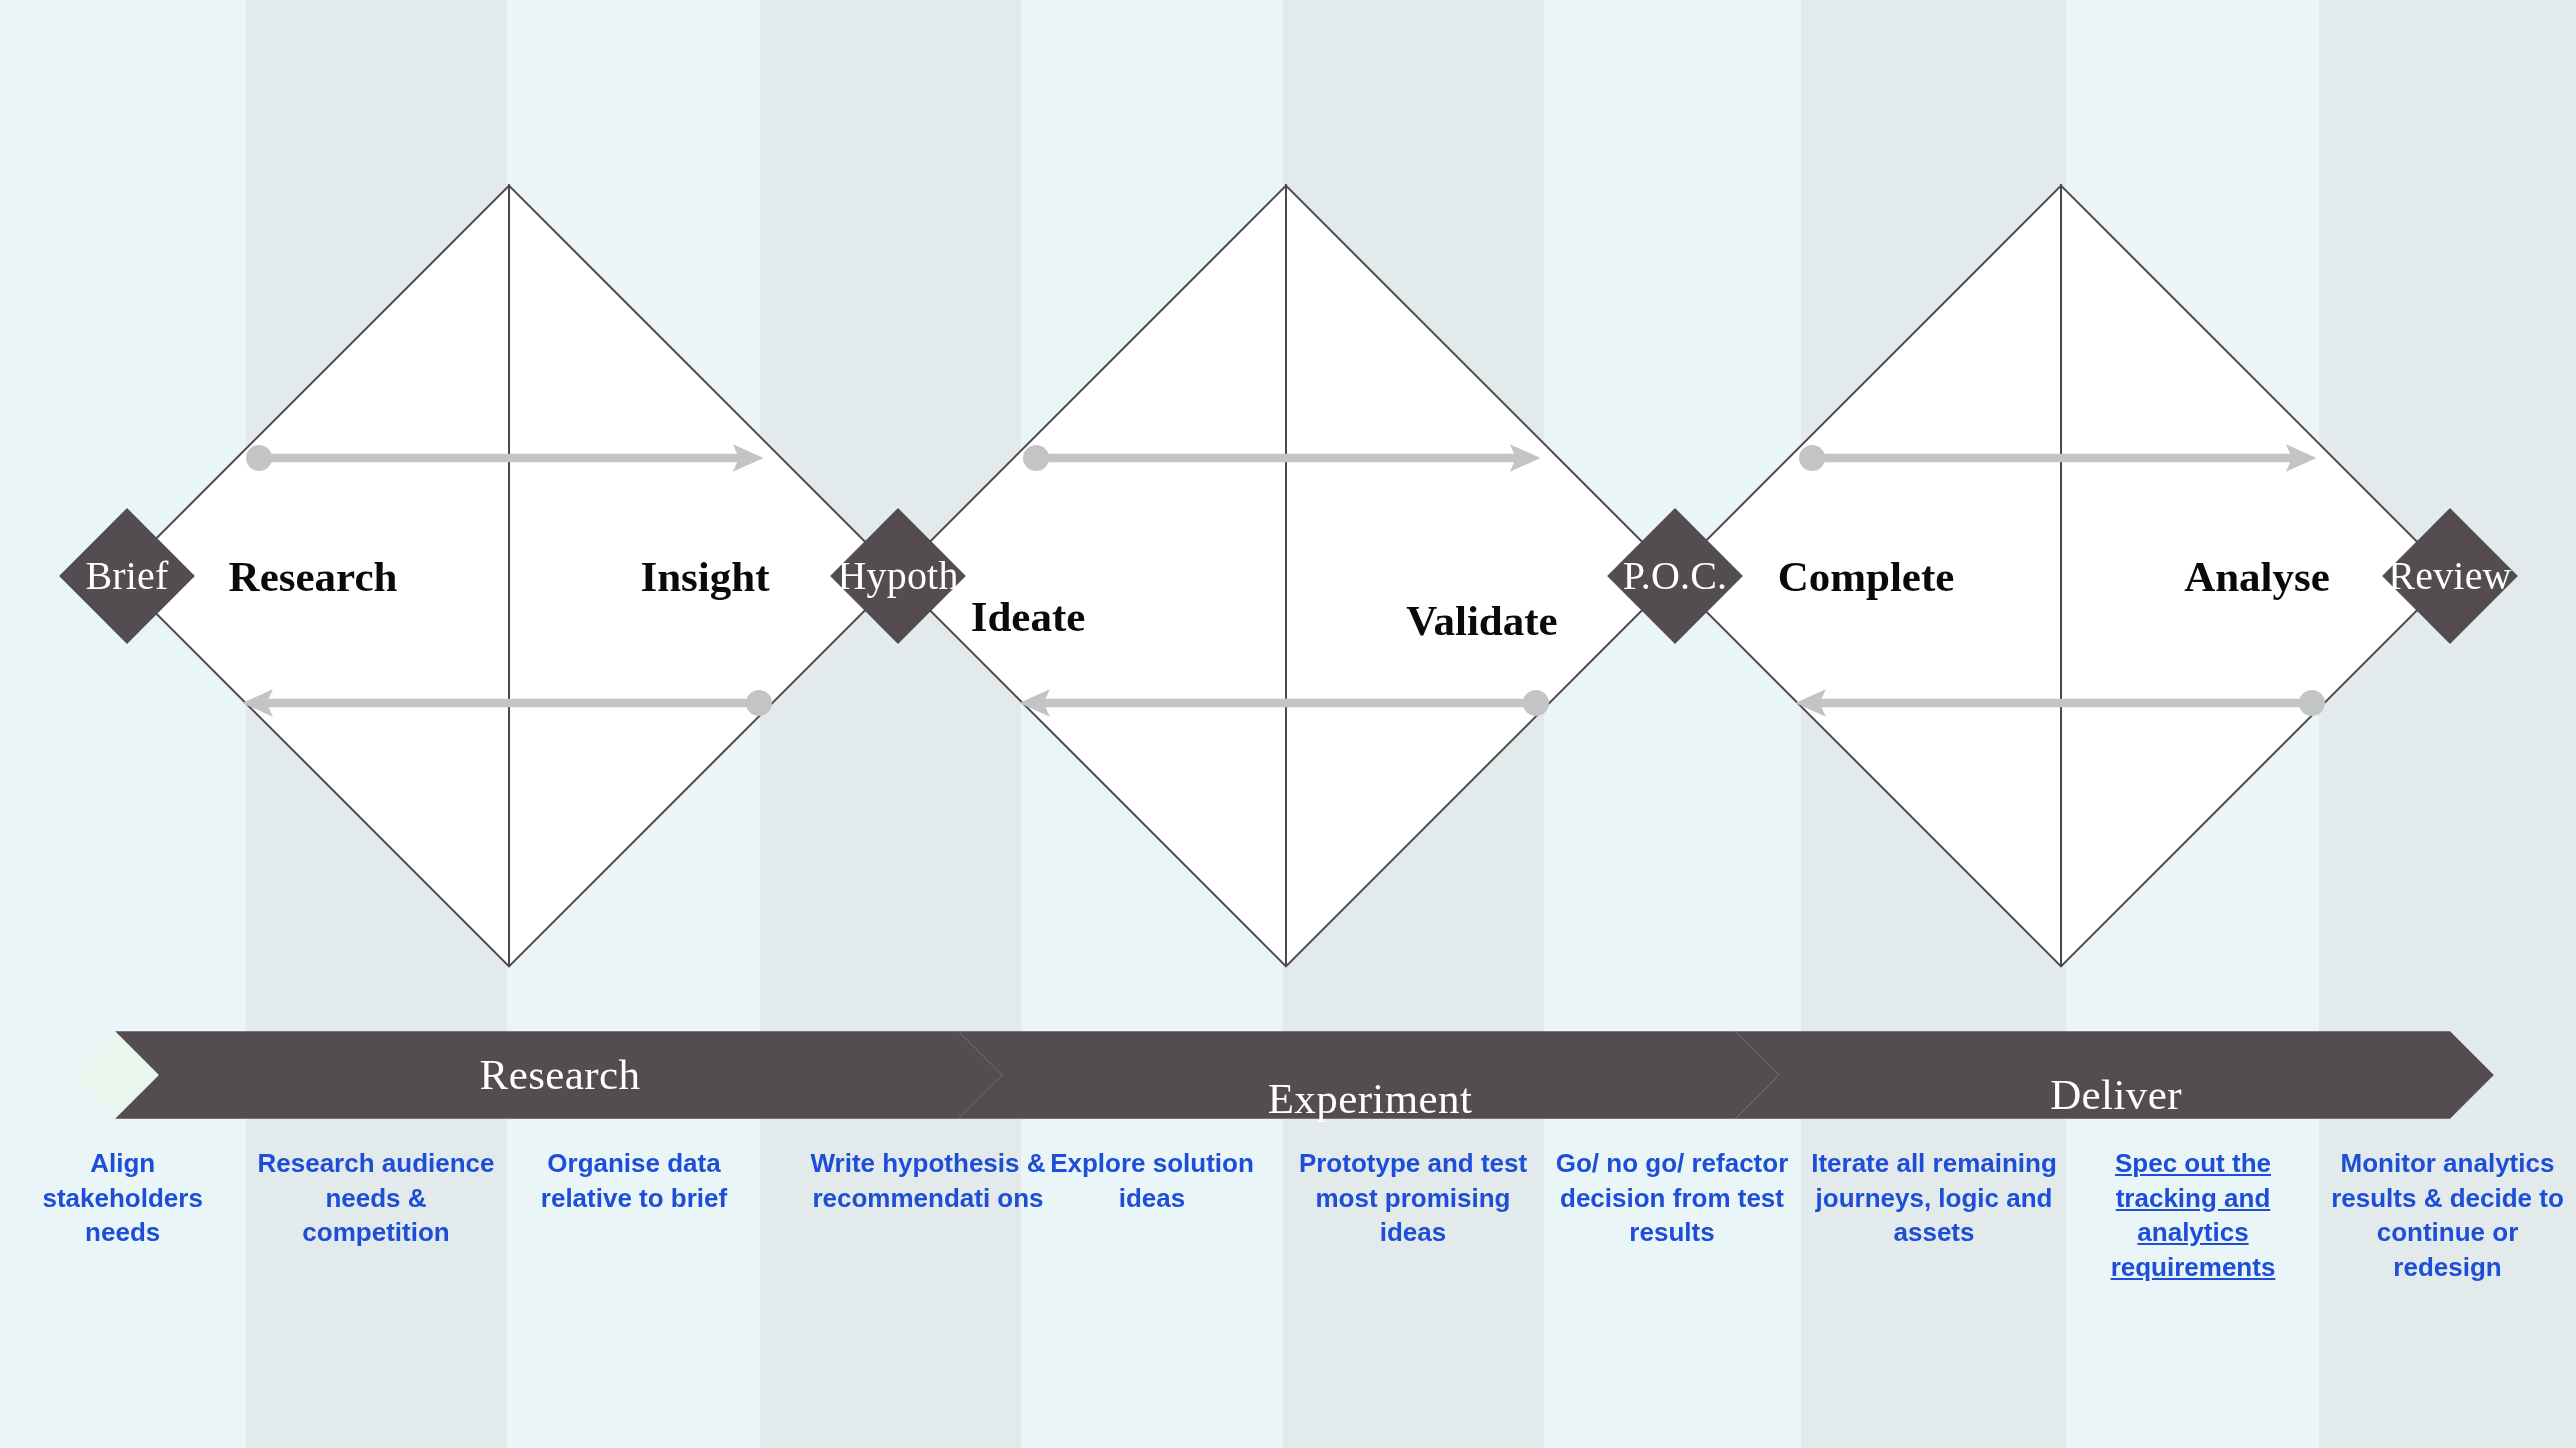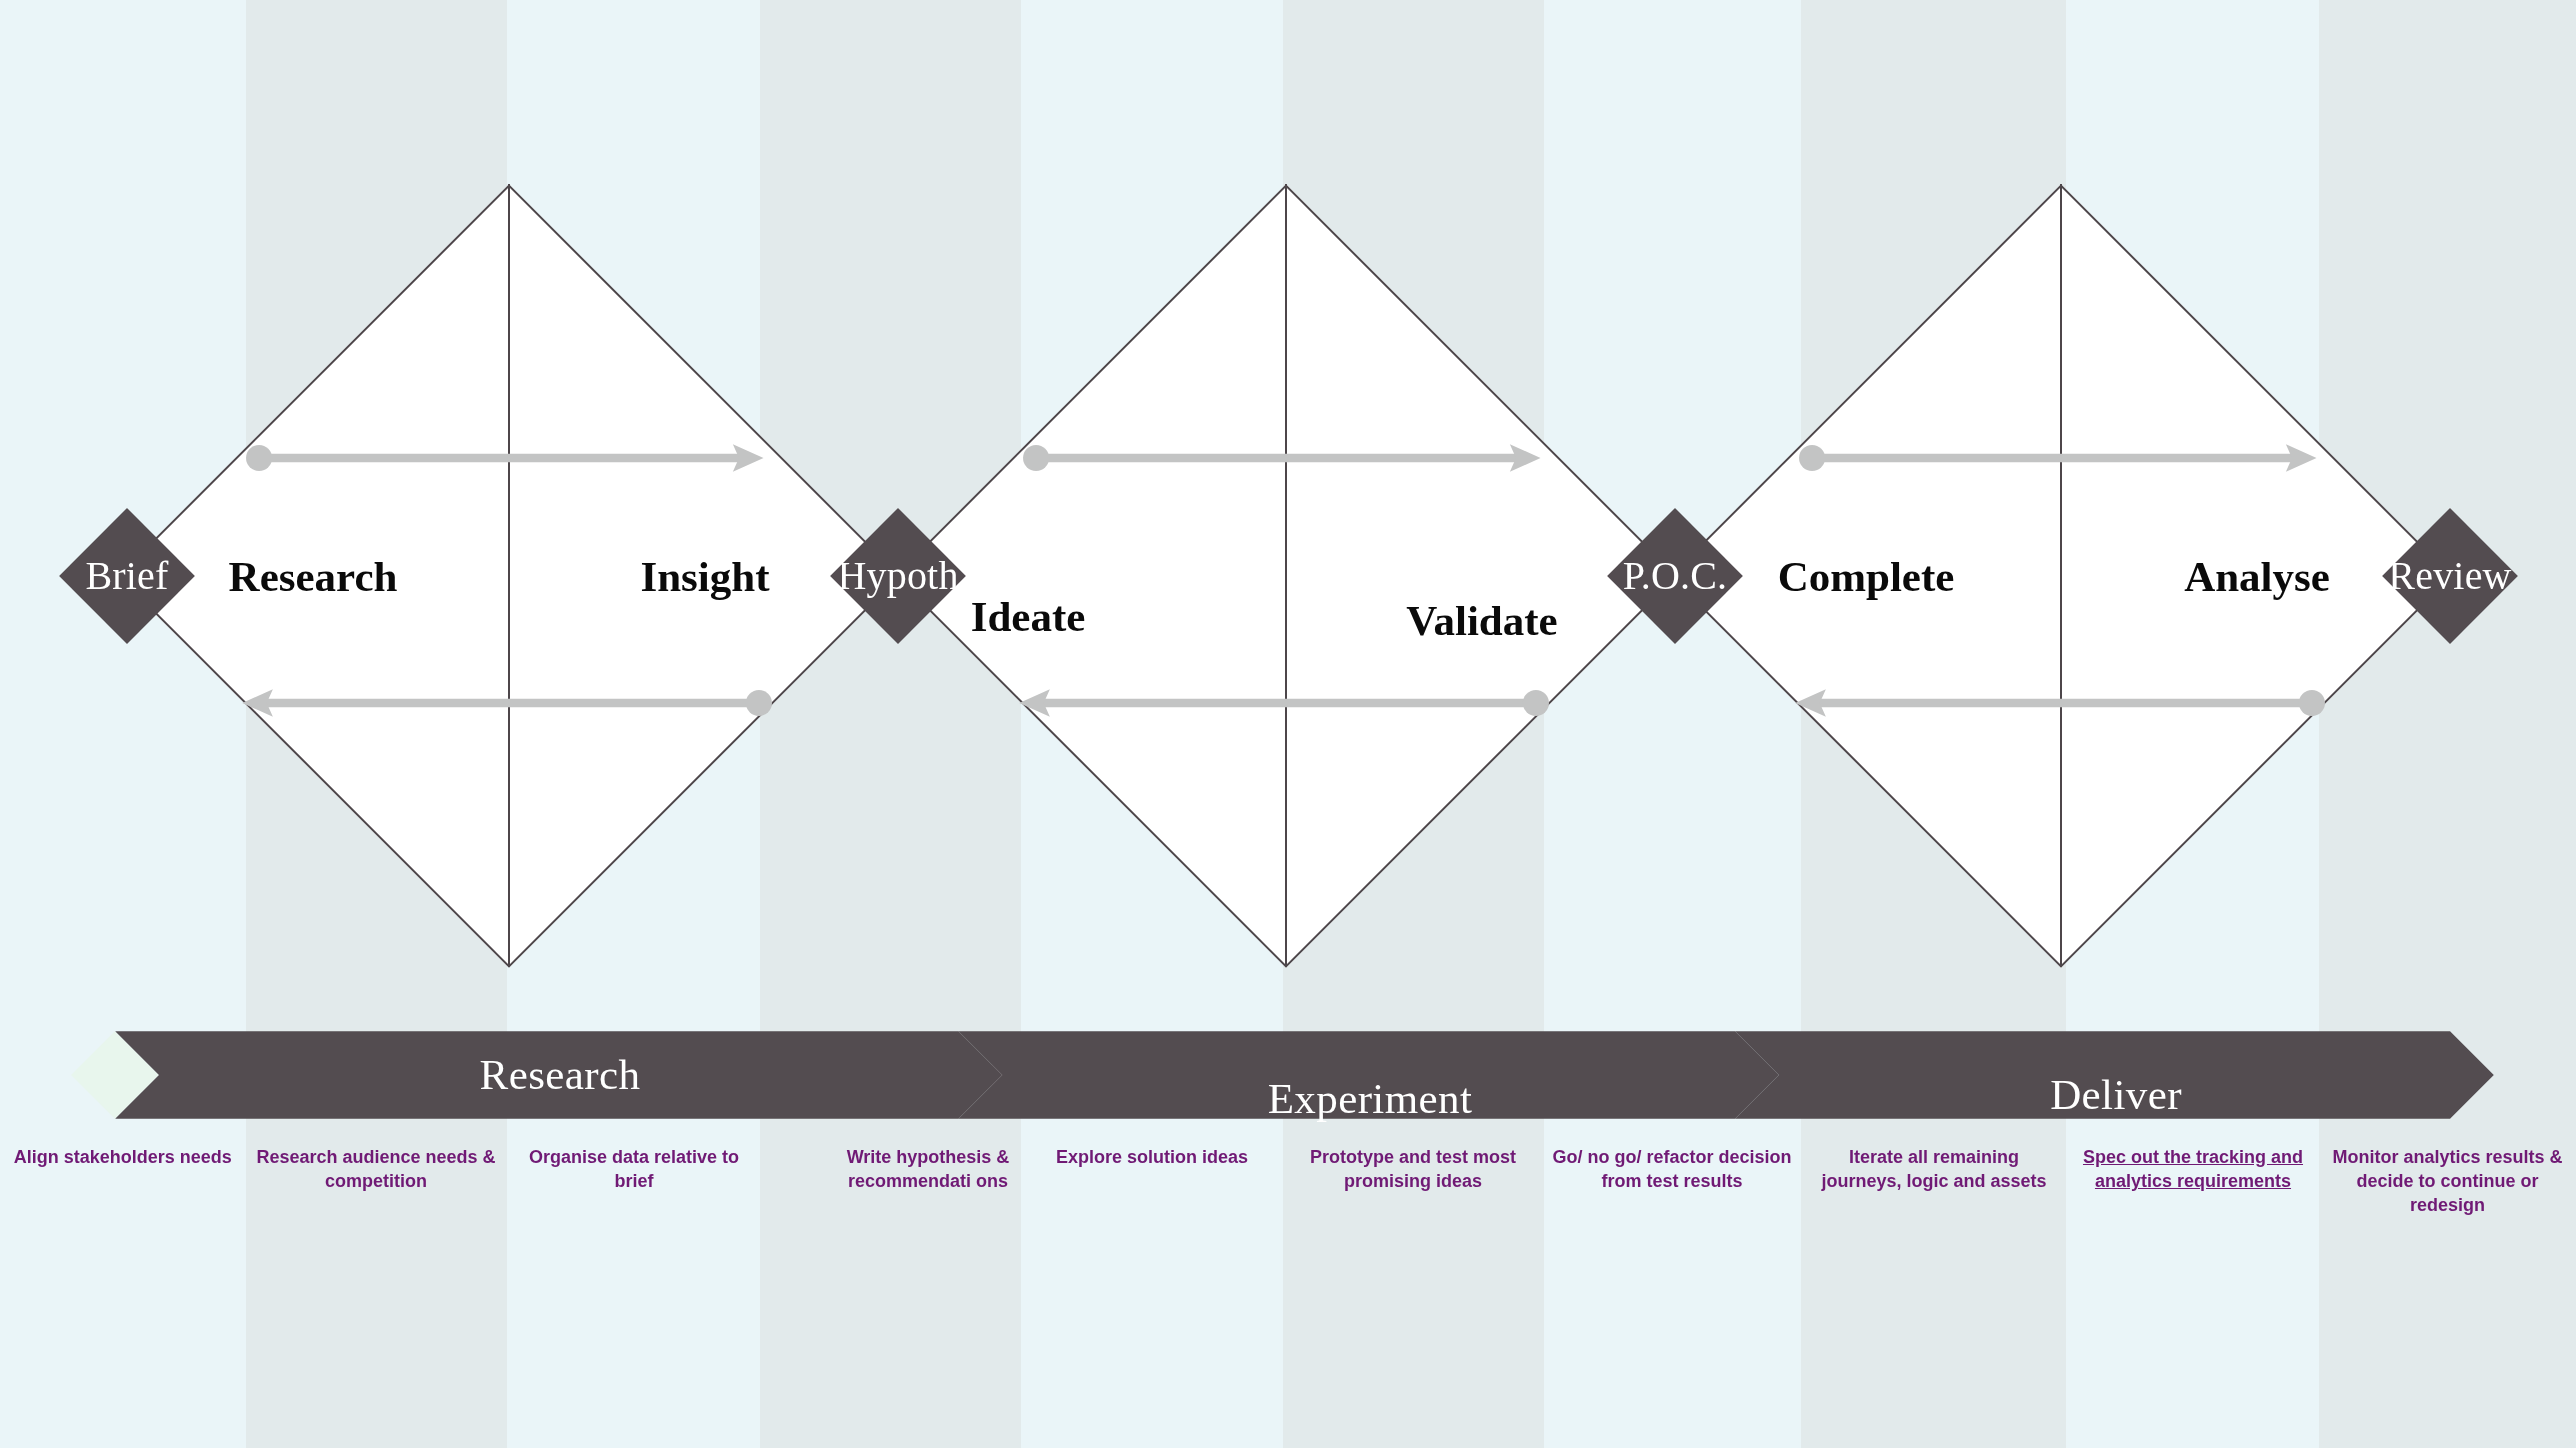--- a/index.html
+++ b/index.html
@@ -87,24 +87,24 @@
     white-space:nowrap;
     text-align:center;
     transform:translate(-50%,-50%);
     letter-spacing:0.4px;
   }
 
   
   .caption {
     position:absolute;
     z-index:9;
-    color:#701a75;
+    color:#1d4ed8;
     font-family:"Liberation Sans", sans-serif;
     font-weight:bold;
-    font-size:18px;
+    font-size:26px;
     line-height:1.33;
     text-align:center;
   }
 </style>
 </head>
 <body>
 
 <div id="stage">
 
   <div id="stripes">

